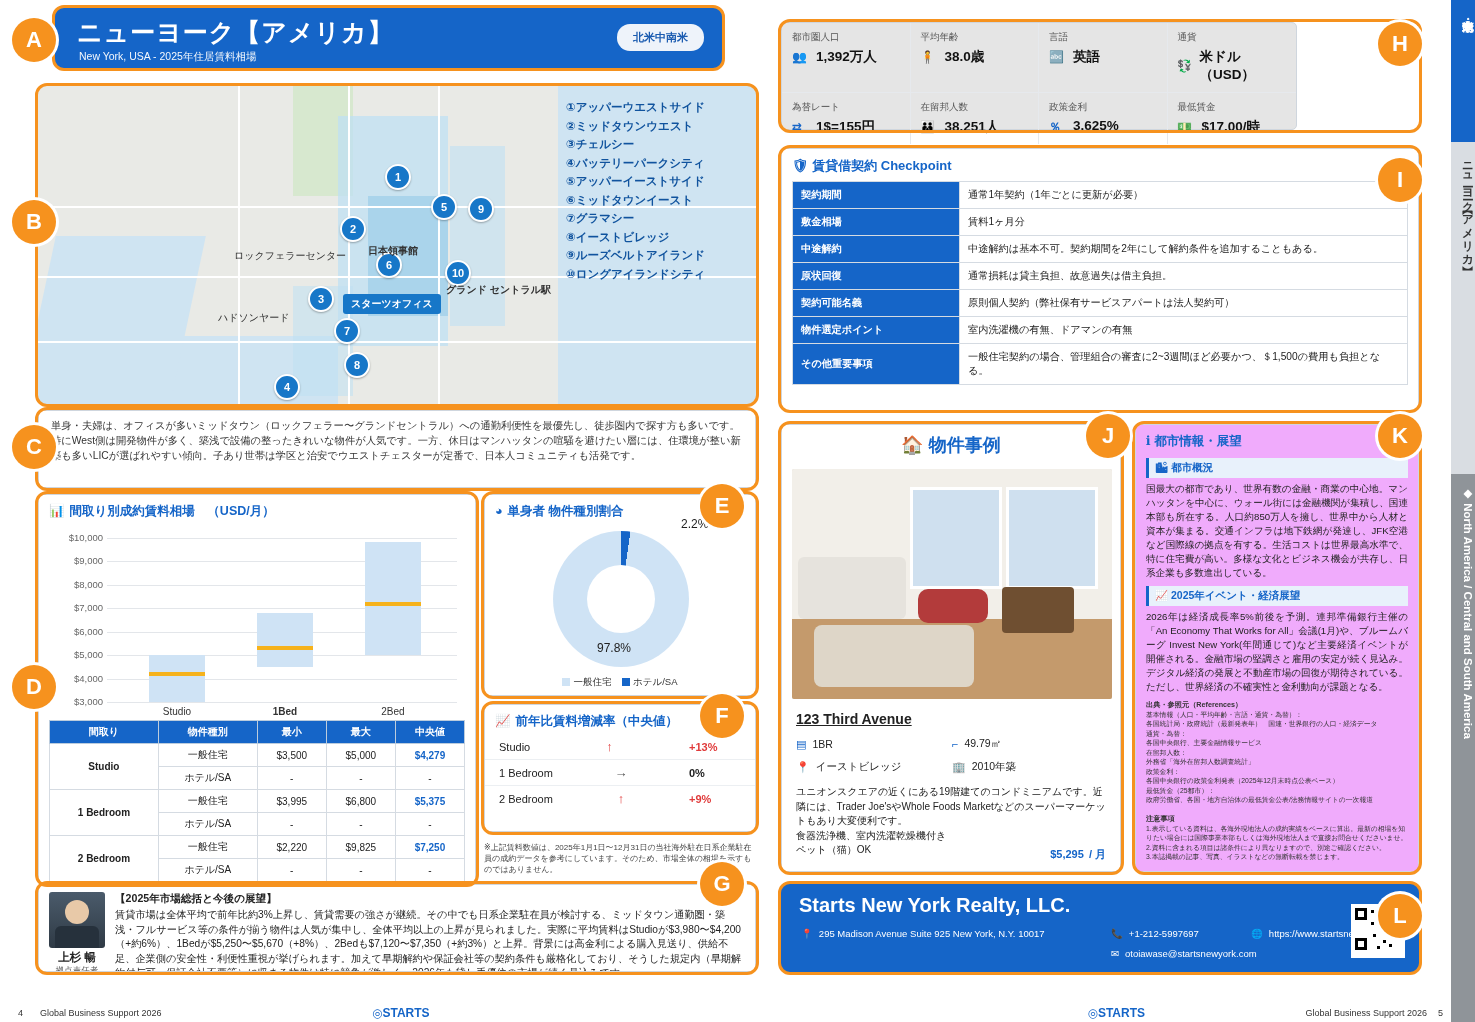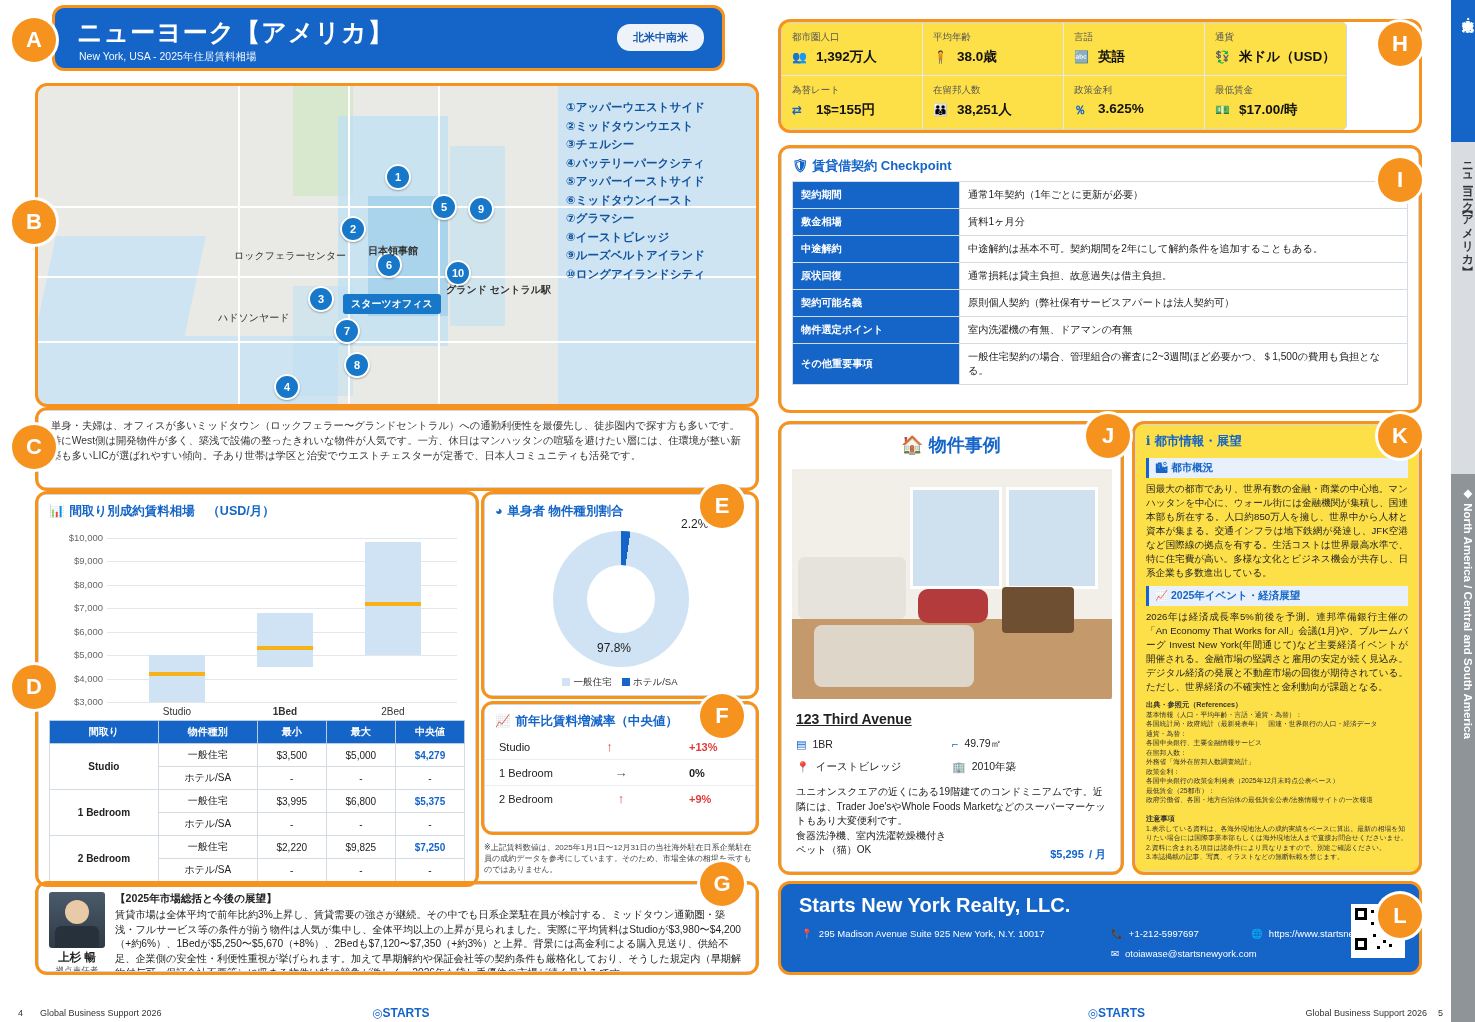--- a/index.html
+++ b/index.html
@@ -115,22 +115,22 @@
   }
   .ph{width:56px;height:56px;border-radius:3px;background:linear-gradient(180deg,#4b5b6b,#2f3a45);flex:none;position:relative;}
   .ph .face{position:absolute;left:16px;top:8px;width:24px;height:24px;border-radius:50%;background:#e8c9a8;}
   .ph .body{position:absolute;left:6px;bottom:0;width:44px;height:22px;background:#26313c;border-radius:6px 6px 0 0;}
   .pname{font-size:11.5px;font-weight:bold;text-align:center;margin-top:2px;}
   .prole{font-size:8.5px;text-align:center;color:#555;}
   #comment .ct{font-size:10.2px;line-height:14.5px;}
   #comment .ch{font-weight:bold;font-size:10.6px;margin-bottom:2px;}
   
   #stats{
-    position:absolute;left:781px;top:22px;width:566px;height:108px;
-    border:1px solid #cfd6de;border-radius:5px;background:#fde047;box-sizing:border-box;
+    position:absolute;left:781px;top:22px;width:516px;height:108px;
+    border:1px solid #cfd6de;border-radius:5px;background:#e5e5e5;box-sizing:border-box;
     display:grid;grid-template-columns:repeat(4,1fr);grid-template-rows:1fr 1fr;
   }
   .stat{padding:8px 10px;border-right:1px solid #e6e9ed;border-bottom:1px solid #e6e9ed;}
   .stat:nth-child(4n){border-right:none;}
   .stat:nth-child(n+5){border-bottom:none;}
   .stat .k{font-size:9.5px;color:#555;margin-bottom:4px;}
   .stat .v{font-size:13.5px;font-weight:bold;color:#111;display:flex;align-items:center;gap:6px;}
   .micon{width:18px;height:14px;color:#1565C8;font-size:12px;display:inline-block;}
   
   #checkpoint{
@@ -153,21 +153,21 @@
   .pspecs{position:absolute;left:14px;top:312px;width:312px;font-size:10.5px;color:#222;
     display:grid;grid-template-columns:1fr 1fr;row-gap:9px;}
   .pspecs div{display:flex;align-items:center;gap:6px;}
   .pbl{color:#1565C8;font-size:11px;}
   .pdesc{position:absolute;left:14px;top:360px;width:312px;font-size:10px;line-height:14.5px;}
   .pprice{position:absolute;right:14px;bottom:8px;font-size:18px;font-weight:bold;color:#1565C8;}
   .pprice span{font-size:11px;font-weight:bold;}
   
   #citycard{
     position:absolute;left:1135px;top:424px;width:284px;height:448px;
-    border:1px solid #cfd6de;border-radius:5px;background:#fde047;box-sizing:border-box;
+    border:1px solid #cfd6de;border-radius:5px;background:#f0abfc;box-sizing:border-box;
   }
   #citycard .ct{font-size:12.5px;font-weight:bold;color:#1565C8;padding:8px 8px 4px 10px;}
   .subh{font-size:10.5px;font-weight:bold;color:#1565C8;background:#e8f1fb;border-left:3px solid #1565C8;
     padding:3px 6px;margin:4px 10px 4px 10px;}
   .subp{font-size:9.6px;line-height:14px;margin:0 10px 6px 10px;text-align:justify;}
   .refs{font-size:6.8px;line-height:9.5px;margin:4px 10px 0 10px;color:#333;}
   .refs b{font-size:7.2px;}
   
   #footer{
     position:absolute;left:781px;top:884px;width:638px;height:88px;

